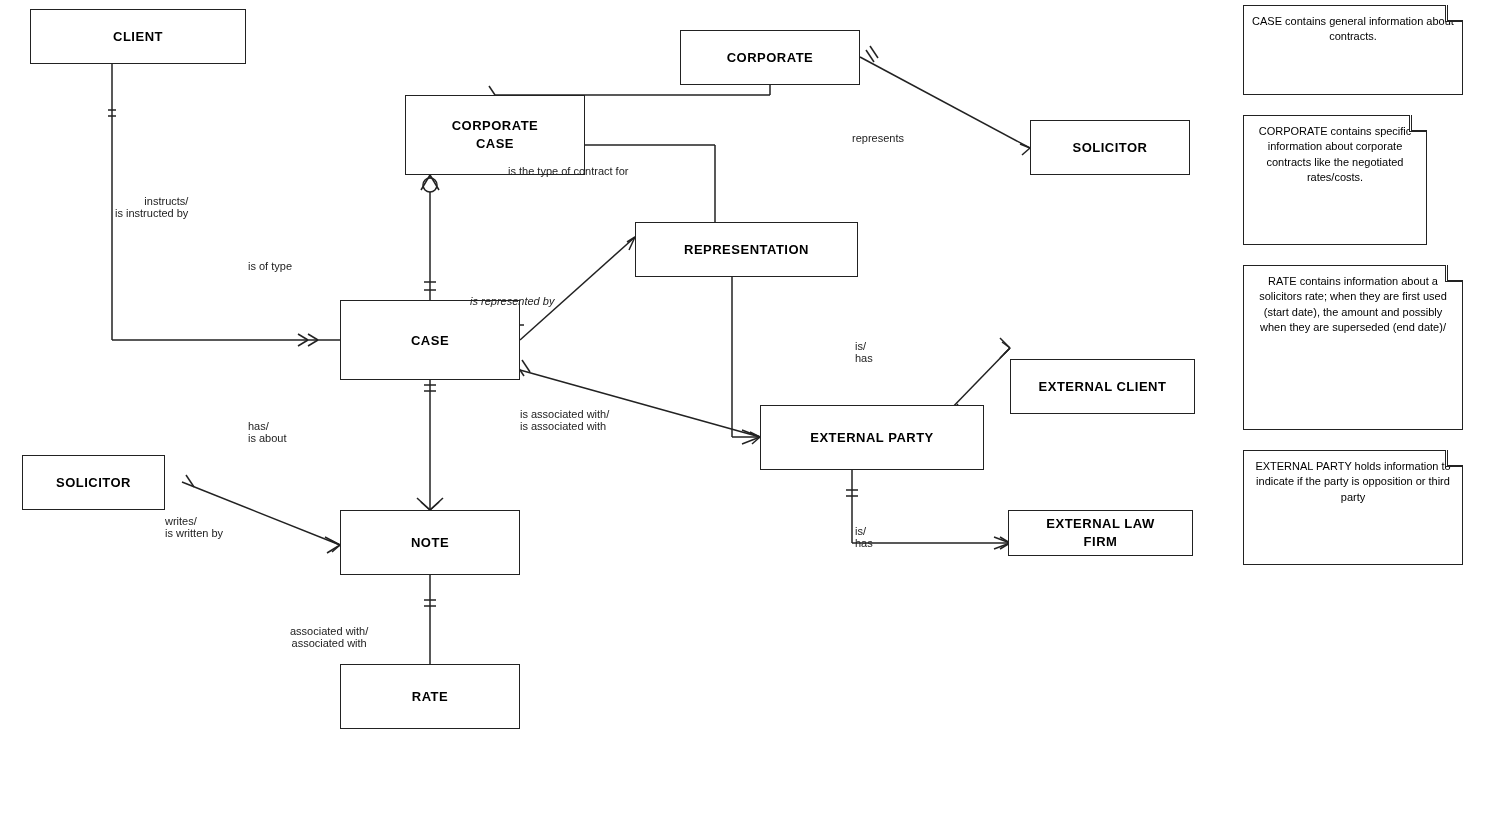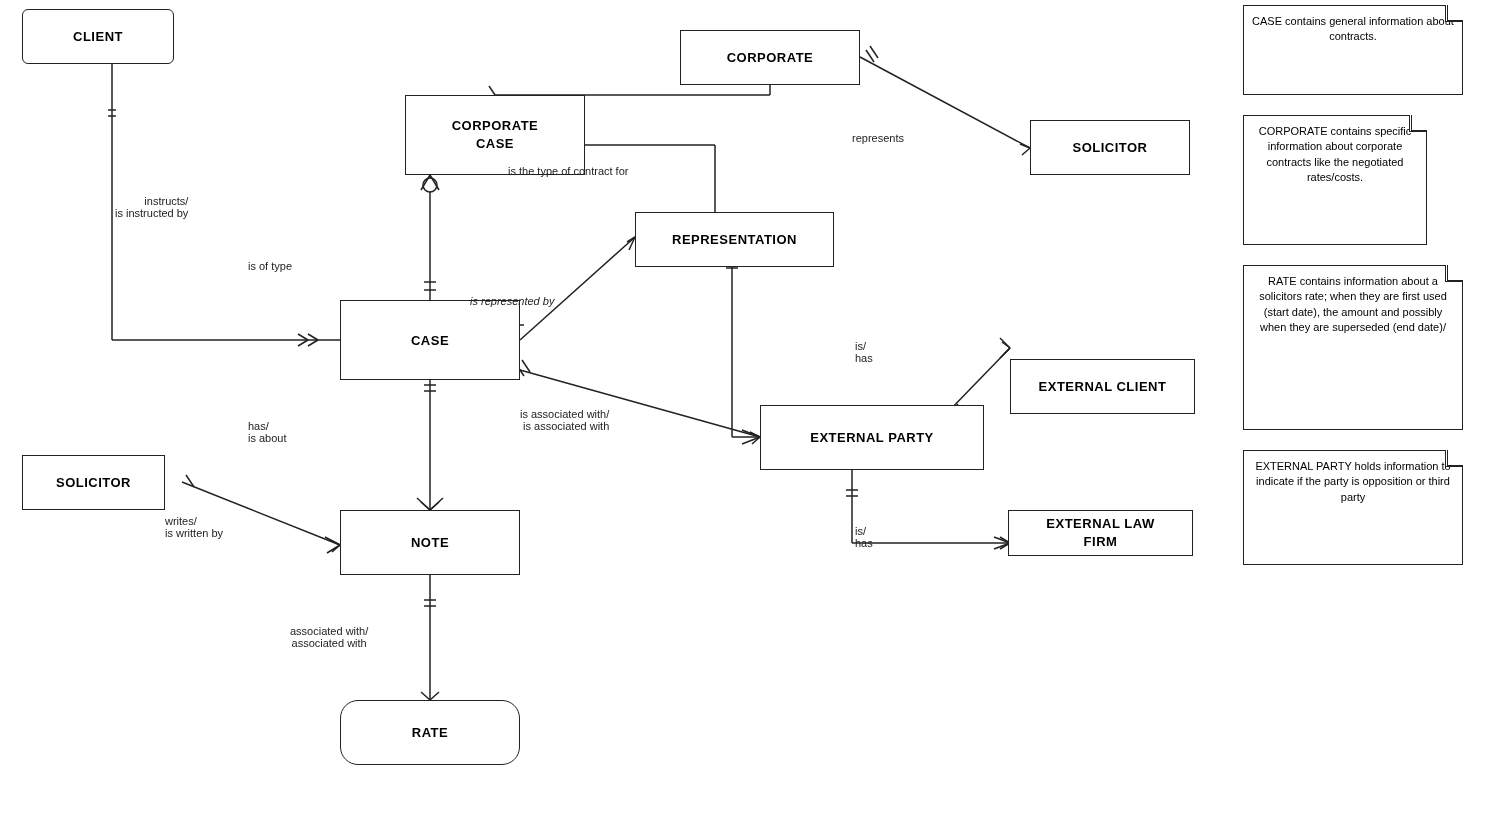--- a/index.html
+++ b/index.html
@@ -193,59 +193,59 @@
 
     <line x1="430" y1="575" x2="430" y2="700" stroke="#222" stroke-width="1.5"></line>
 
     <line x1="424" y1="600" x2="436" y2="600" stroke="#222" stroke-width="1.5"></line>
     <line x1="424" y1="606" x2="436" y2="606" stroke="#222" stroke-width="1.5"></line>
 
     <line x1="421" y1="692" x2="430" y2="700" stroke="#222" stroke-width="1.5"></line>
     <line x1="439" y1="692" x2="430" y2="700" stroke="#222" stroke-width="1.5"></line>
   </svg>
 
-  <div class="entity-box" style="left:22px; top:9px; width:152px; height:55px;border-radius:6px;">CLIENT</div>
+  <div class="entity-box" style="left:30px; top:9px; width:216px; height:55px;">CLIENT</div>
 
   <div class="entity-box" style="left:680px; top:30px; width:180px; height:55px;">CORPORATE</div>
 
   <div class="entity-box" style="left:405px; top:95px; width:180px; height:80px; white-space:pre-wrap; line-height:1.4;">CORPORATE
 CASE</div>
 
   <div class="entity-box" style="left:1030px; top:120px; width:160px; height:55px;">SOLICITOR</div>
 
-  <div class="entity-box" style="left:635px; top:212px; width:199px; height:55px;">REPRESENTATION</div>
+  <div class="entity-box" style="left:635px; top:222px; width:223px; height:55px;">REPRESENTATION</div>
 
   <div class="entity-box" style="left:340px; top:300px; width:180px; height:80px;">CASE</div>
 
   <div class="entity-box" style="left:760px; top:405px; width:224px; height:65px;">EXTERNAL PARTY</div>
 
   <div class="entity-box" style="left:1010px; top:320px; width:185px; height:55px;margin-top:39px;">EXTERNAL CLIENT</div>
 
   <div class="entity-box" style="left:980px; top:510px; width:185px; height:46px; white-space:pre-wrap; line-height:1.4;margin-left:28px;">EXTERNAL LAW
 FIRM</div>
 
   <div class="entity-box" style="left:22px; top:455px; width:143px; height:55px;">SOLICITOR</div>
 
   <div class="entity-box" style="left:340px; top:510px; width:180px; height:65px;">NOTE</div>
 
-  <div class="entity-box" style="left:340px; top:700px; width:180px; height:65px;border-radius:18px;">RATE</div>
+  <div class="entity-box" style="left:340px; top:664px; width:180px; height:65px;">RATE</div>
 
   <div class="relation-label" style="left:115px; top:195px; white-space:pre-wrap; text-align:right;">instructs/<br>is instructed by</div>
 
   <div class="relation-label" style="left:248px; top:260px;">is of type</div>
 
   <div class="relation-label" style="left:508px; top:165px;">is the type of contract for</div>
 
   <div class="relation-label" style="left:470px; top:295px;font-style:italic;">is represented by</div>
 
   <div class="relation-label" style="left:852px; top:132px;">represents</div>
 
   <div class="relation-label" style="left:248px; top:420px; white-space:pre-wrap; text-align:left;">has/<br>is about</div>
 
-  <div class="relation-label" style="left:520px; top:408px; white-space:pre-wrap; text-align:right;">is associated with/<br>is associated with</div>
+  <div class="relation-label" style="left:520px; top:408px; white-space:pre-wrap; text-align:left;">is associated with/<br>is associated with</div>
 
   <div class="relation-label" style="left:855px; top:340px; white-space:pre-wrap; text-align:left;">is/<br>has</div>
 
   <div class="relation-label" style="left:855px; top:525px; white-space:pre-wrap; text-align:left;">is/<br>has</div>
 
   <div class="relation-label" style="left:165px; top:515px; white-space:pre-wrap; text-align:left;">writes/<br>is written by</div>
 
   <div class="relation-label" style="left:290px; top:625px; white-space:pre-wrap; text-align:center;">associated with/<br>associated with</div>
 
   <div class="note-box" style="left:1243px; top:5px; width:220px; height:90px;">

